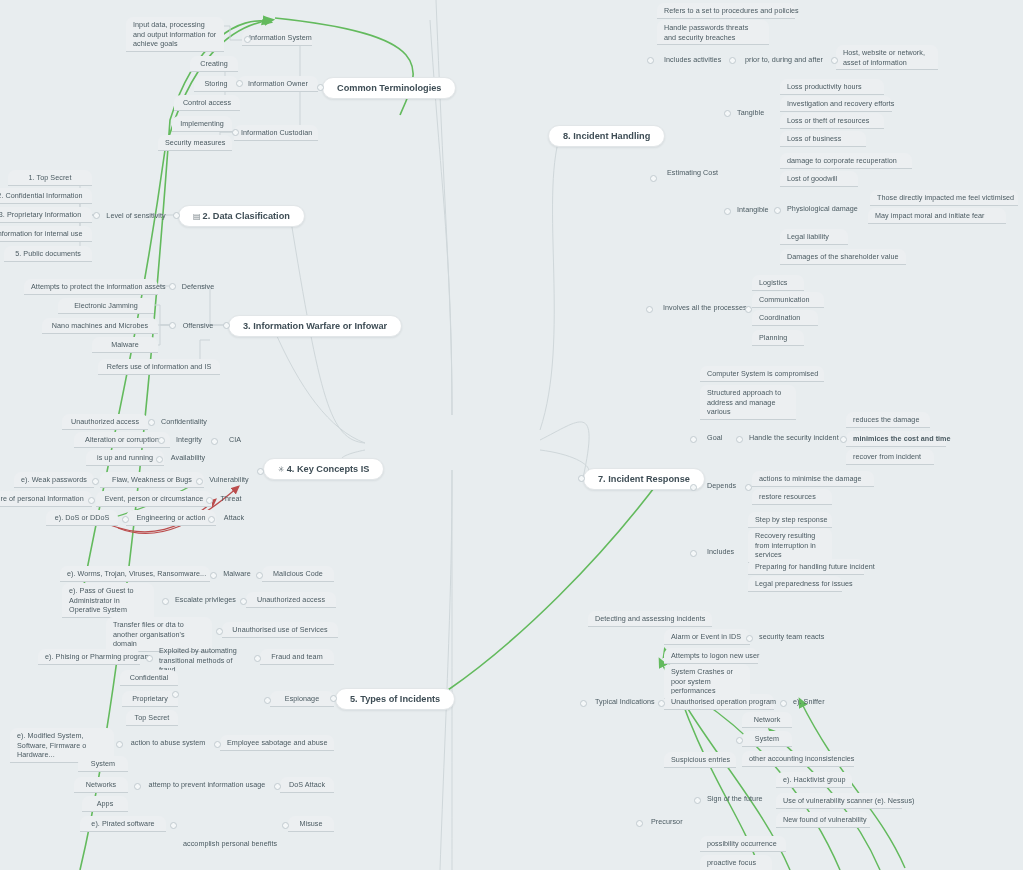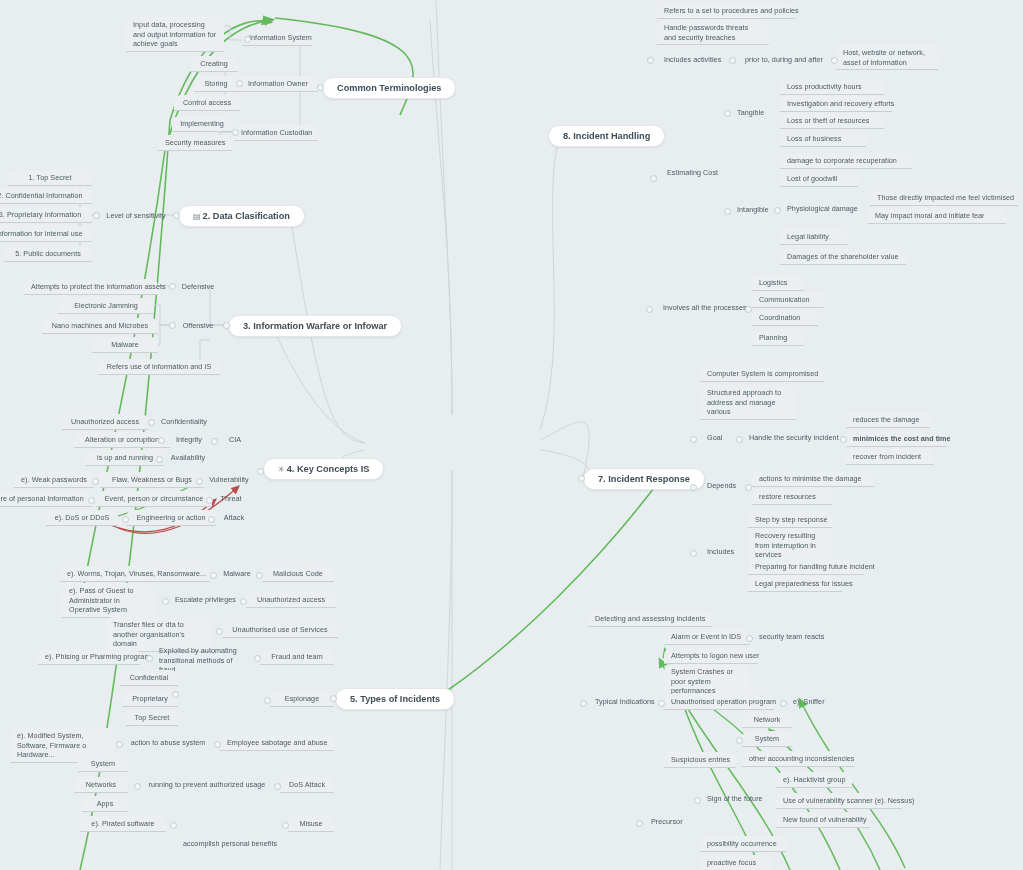--- a/index.html
+++ b/index.html
@@ -252,21 +252,21 @@
   <div class="node" style="left:270px;top:691px;width:64px;text-align:center;">Espionage</div>
   <div class="node" style="left:120px;top:670px;width:58px;text-align:center;">Confidential</div>
   <div class="node" style="left:122px;top:691px;width:56px;text-align:center;">Proprietary</div>
   <div class="node" style="left:126px;top:710px;width:52px;text-align:center;">Top Secret</div>
 
   <div class="node" style="left:220px;top:735px;width:114px;text-align:center;">Employee sabotage and abuse</div>
   <div class="node plain" style="left:122px;top:735px;width:92px;text-align:center;border-bottom:none;">action to abuse system</div>
   <div class="node wrap" style="left:10px;top:728px;width:104px;">e). Modified System, Software, Firmware o Hardware...</div>
 
   <div class="node" style="left:280px;top:777px;width:54px;text-align:center;">DoS Attack</div>
-  <div class="node plain" style="left:140px;top:777px;width:134px;text-align:center;border-bottom:none;">running to prevent authorized usage</div>
+  <div class="node plain" style="left:140px;top:777px;width:134px;text-align:center;border-bottom:none;">attemp to prevent information usage</div>
   <div class="node" style="left:78px;top:756px;width:50px;text-align:center;">System</div>
   <div class="node" style="left:74px;top:777px;width:54px;text-align:center;">Networks</div>
   <div class="node" style="left:82px;top:796px;width:46px;text-align:center;">Apps</div>
 
   <div class="node" style="left:288px;top:816px;width:46px;text-align:center;">Misuse</div>
   <div class="node plain" style="left:176px;top:816px;width:108px;text-align:center;border-bottom:none;margin-top:20px;">accomplish personal benefits</div>
   <div class="node" style="left:80px;top:816px;width:86px;text-align:center;">e). Pirated software</div>
 
   <div class="node" style="left:657px;top:3px;width:138px;">Refers to a set to procedures and policies</div>
   <div class="node wrap" style="left:657px;top:20px;width:112px;">Handle passwords threats and security breaches</div>

